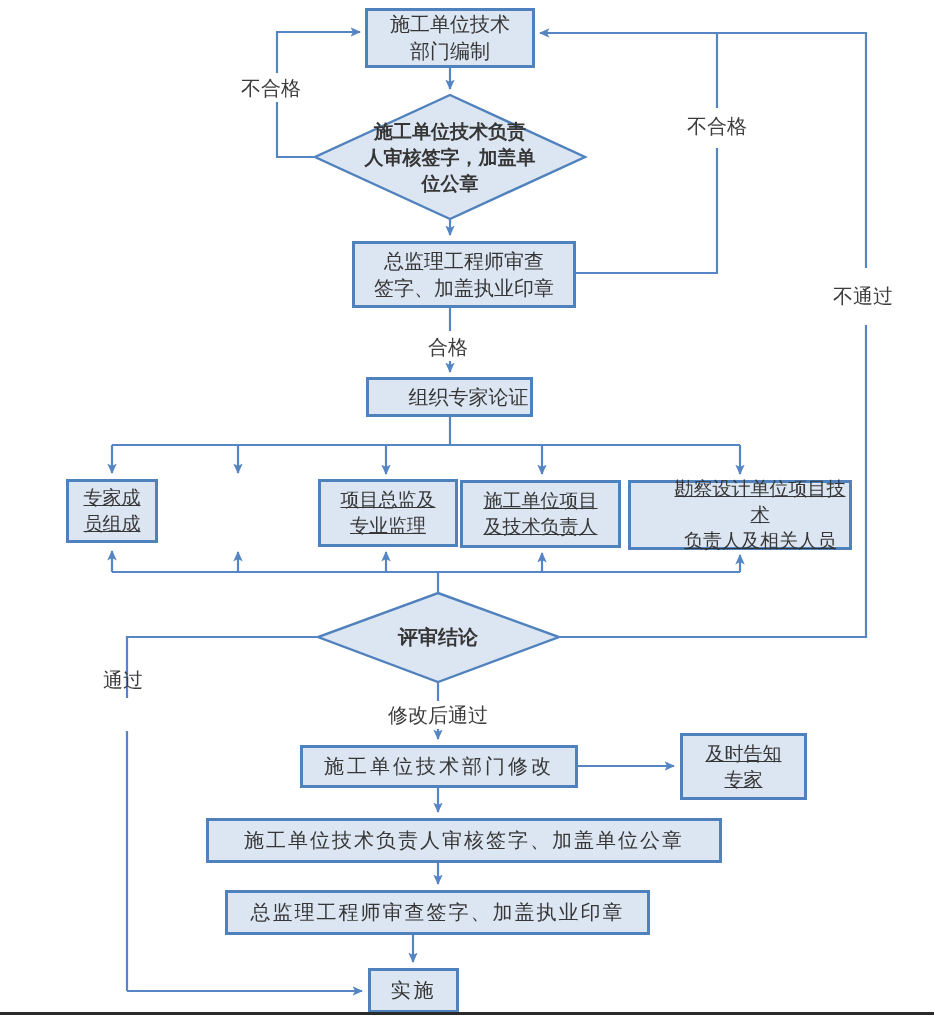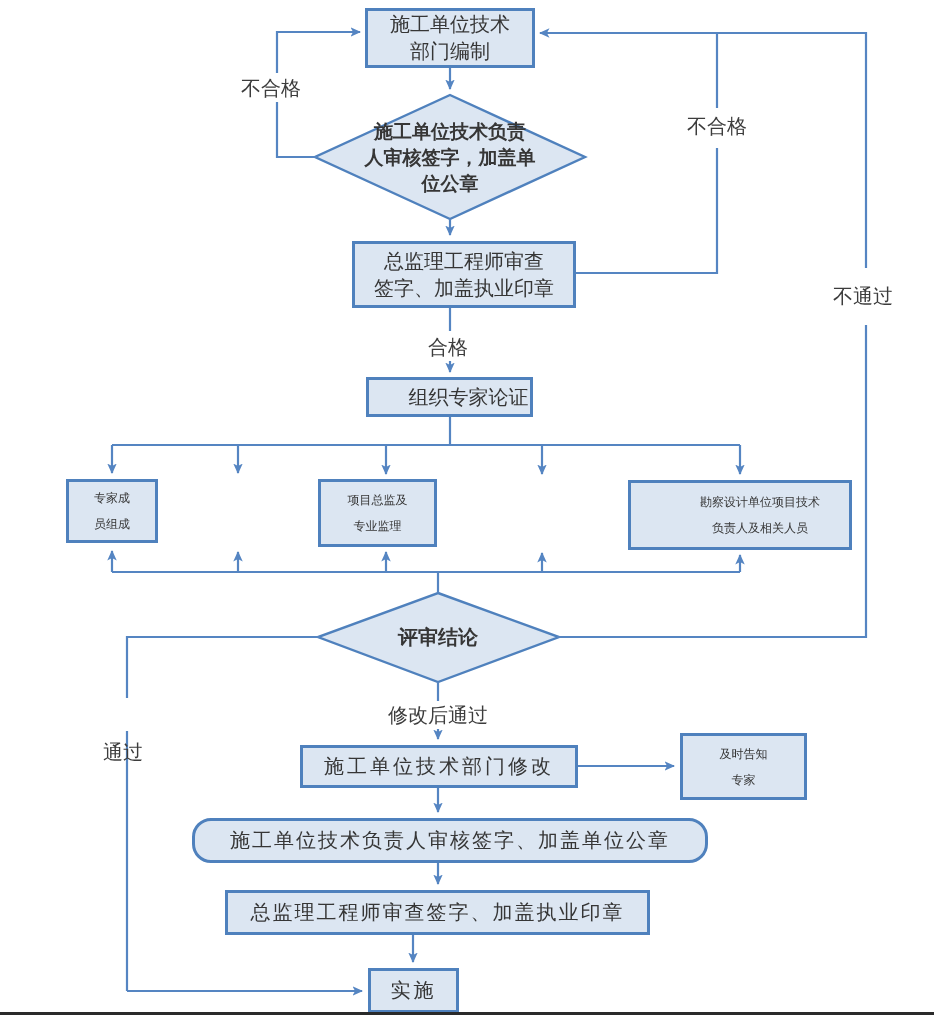--- a/index.html
+++ b/index.html
@@ -29,21 +29,21 @@
   }
   .dtext{
     position:absolute;display:flex;align-items:center;justify-content:center;
     text-align:center;color:var(--text);font-size:19px;line-height:26px;
     white-space:pre-line;pointer-events:none;font-weight:bold;
   }
   .lbl{
     position:absolute;color:var(--label);font-size:20px;line-height:24px;
     text-align:center;white-space:nowrap;
   }
-  .sm{font-size:12px;line-height:26px;}
+  .sm{font-size:19px;line-height:26px;text-decoration:underline;}
   .sp2{letter-spacing:2px;}
   .sp3{letter-spacing:3px;}
   #watermark{
     position:absolute;left:758px;top:948px;display:flex;align-items:center;
     color:var(--watermark);
   }
   #wm-text{
     font-size:28px;font-weight:bold;letter-spacing:3px;
     font-family:"Liberation Sans","DejaVu Sans",sans-serif;
   }
@@ -117,42 +117,44 @@
 
   <div class="node" style="left:352px;top:241px;width:224px;height:67px;">总监理工程师审查
 签字、加盖执业印章</div>
 
   <div class="node" style="left:366px;top:377px;width:167px;height:40px;padding-left:38px;">组织专家论证</div>
 
   <div class="node sm" style="left:66px;top:479px;width:92px;height:64px;">专家成
 员组成</div>
 
 
-  <div class="node sm" style="left:318px;top:479px;width:119px;height:68px;">项目总监及
+  <div class="node sm" style="left:318px;top:479px;width:140px;height:68px;">项目总监及
 专业监理</div>
 
+  <div class="node sm" style="left:460px;top:480px;width:161px;height:68px;">施工单位项目
+及技术负责人</div>
 
   <div class="node sm" style="left:628px;top:480px;width:224px;height:70px;padding-left:40px;">勘察设计单位项目技术
 负责人及相关人员</div>
 
   <div class="dtext" style="left:358px;top:615px;width:160px;height:44px;font-size:20px;">评审结论</div>
 
   <div class="node sp3" style="left:300px;top:745px;width:278px;height:43px;">施工单位技术部门修改</div>
 
   <div class="node sm" style="left:680px;top:733px;width:127px;height:67px;">及时告知
 专家</div>
 
-  <div class="node sp2" style="left:192px;top:818px;width:516px;height:45px;border-radius:19px;">施工单位技术负责人审核签字、加盖单位公章</div>
+  <div class="node sp2" style="left:206px;top:818px;width:516px;height:45px;">施工单位技术负责人审核签字、加盖单位公章</div>
 
   <div class="node sp2" style="left:225px;top:890px;width:425px;height:45px;">总监理工程师审查签字、加盖执业印章</div>
 
   <div class="node sp3" style="left:368px;top:968px;width:91px;height:45px;">实施</div>
 
   <div class="lbl" style="left:236px;top:76px;width:70px;">不合格</div>
   <div class="lbl" style="left:682px;top:114px;width:70px;">不合格</div>
   <div class="lbl" style="left:424px;top:335px;width:48px;">合格</div>
   <div class="lbl" style="left:826px;top:284px;width:74px;">不通过</div>
-  <div class="lbl" style="left:98px;top:740px;width:50px;">通过</div>
+  <div class="lbl" style="left:98px;top:668px;width:50px;">通过</div>
   <div class="lbl" style="left:385px;top:703px;width:106px;">修改后通过</div>
 
 
   <div id="bottom-rule"></div>
 </div>
 
 </body></html>

